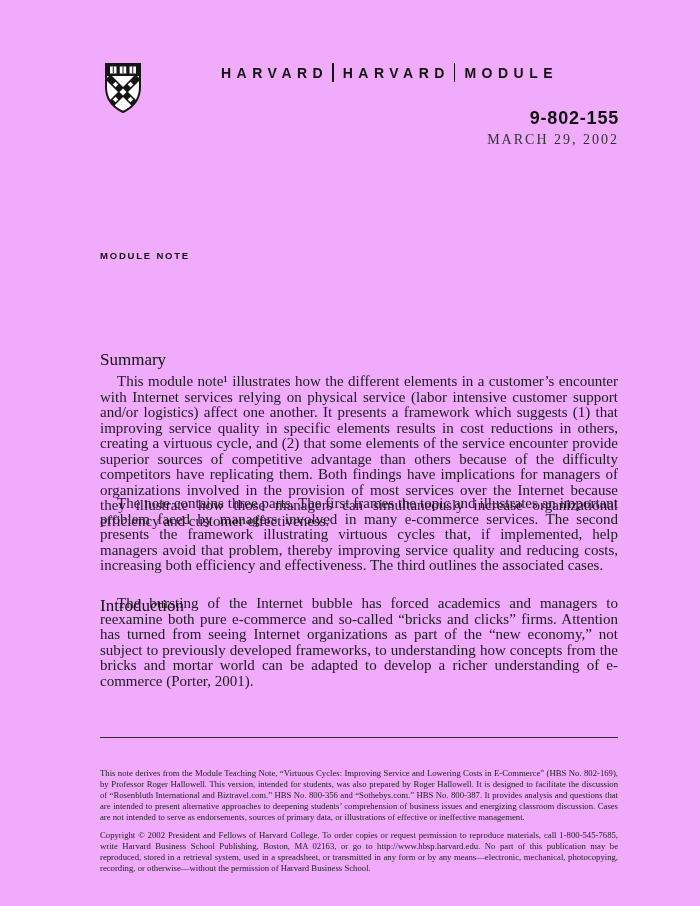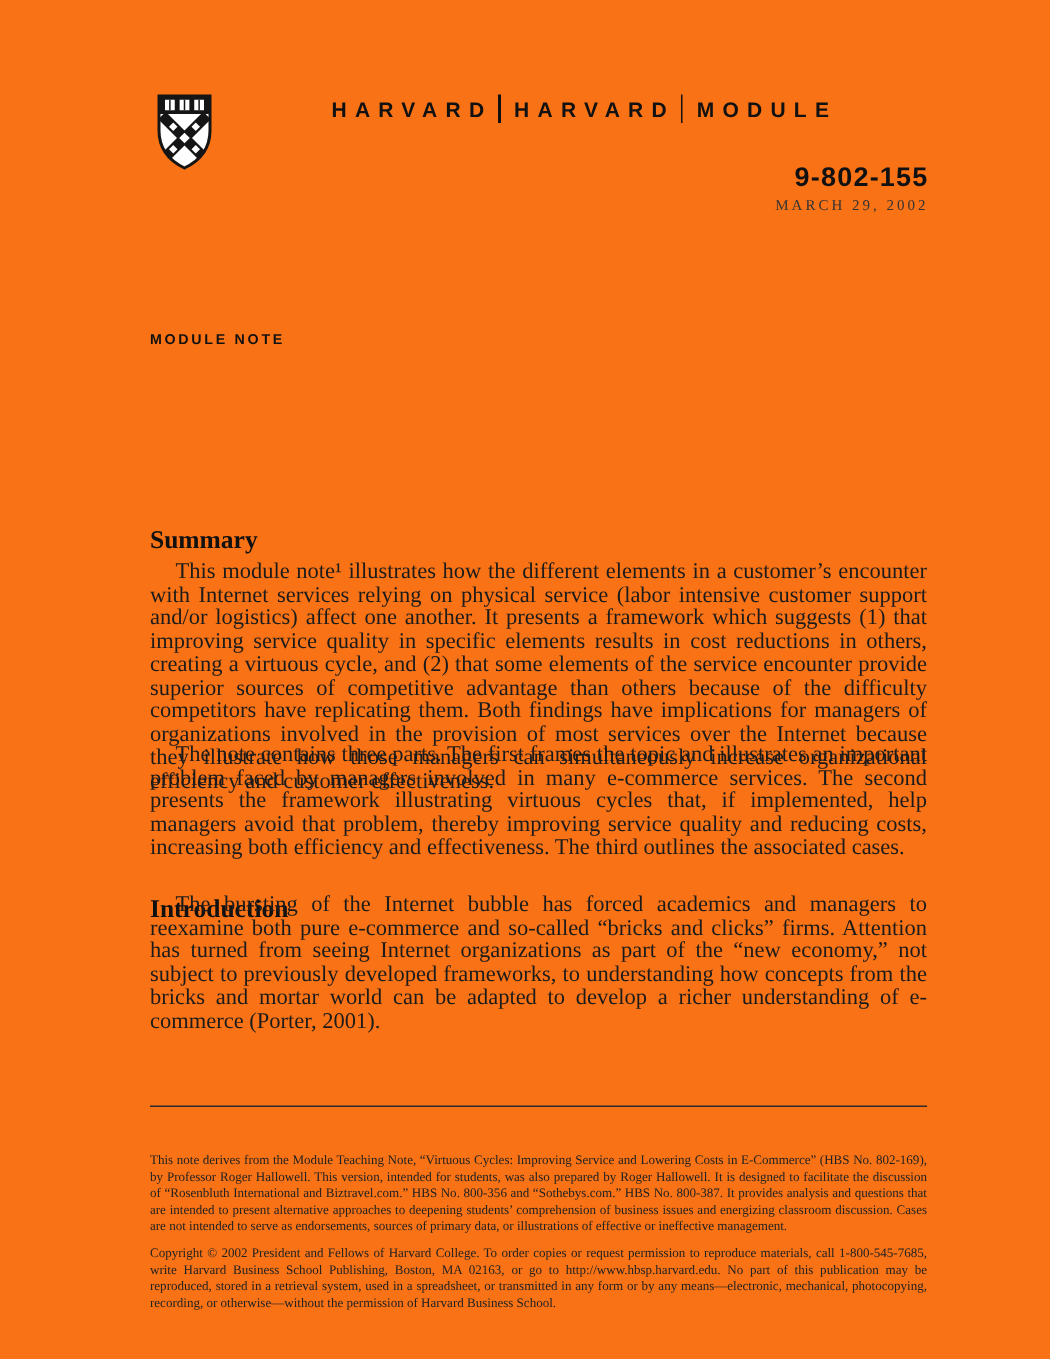--- a/index.html
+++ b/index.html
@@ -1,21 +1,21 @@
 <!DOCTYPE html>
 <html><head>
 <meta charset="utf-8">
 <style>
   html, body { margin: 0; padding: 0; background: #e9e9e9; }
   .page {
     position: relative;
     width: 700px;
     height: 906px;
     margin: 0 auto;
-    background: #f97316;
+    background: #f0abfc;
     color: #1b1b1b;
     font-family: "Liberation Serif", serif;
     overflow: hidden;
   }
 
   
   .logo {
     position: absolute;
     left: 104px;
     top: 62px;
@@ -52,46 +52,46 @@
   .doc-id .num {
     font-family: "Liberation Sans", sans-serif;
     font-weight: 700;
     font-size: 18px;
     letter-spacing: 0.8px;
     color: #111;
   }
   .doc-id .date {
     margin-top: 3px;
     font-family: "Liberation Serif", serif;
-    font-size: 10px;
+    font-size: 14px;
     letter-spacing: 2px;
     color: #333;
   }
 
   
-  .col { position: absolute; left: 100px; width: 518px; }
+  .col { position: absolute; left: 100px; width: 518px; margin-top: 29px; }
 
   .kicker {
     top: 221px;
     font-family: "Liberation Sans", sans-serif;
     font-weight: 700;
     font-size: 9.5px;
     letter-spacing: 1.8px;
     color: #111;
   }
   .title {
     top: 248px;
     font-weight: 700;
     font-size: 21px;
     line-height: 27px;
     white-space: pre-wrap;
     color: #111;
   }
   .sec-heading {
-    font-weight: 700;
+    font-weight: 400;
     font-size: 17px;
     color: #111;
   }
   .h-summary { top: 350px; }
   .h-intro   { top: 596px; }
 
   .para {
     font-size: 15px;
     line-height: 15.5px;
     text-align: justify;

